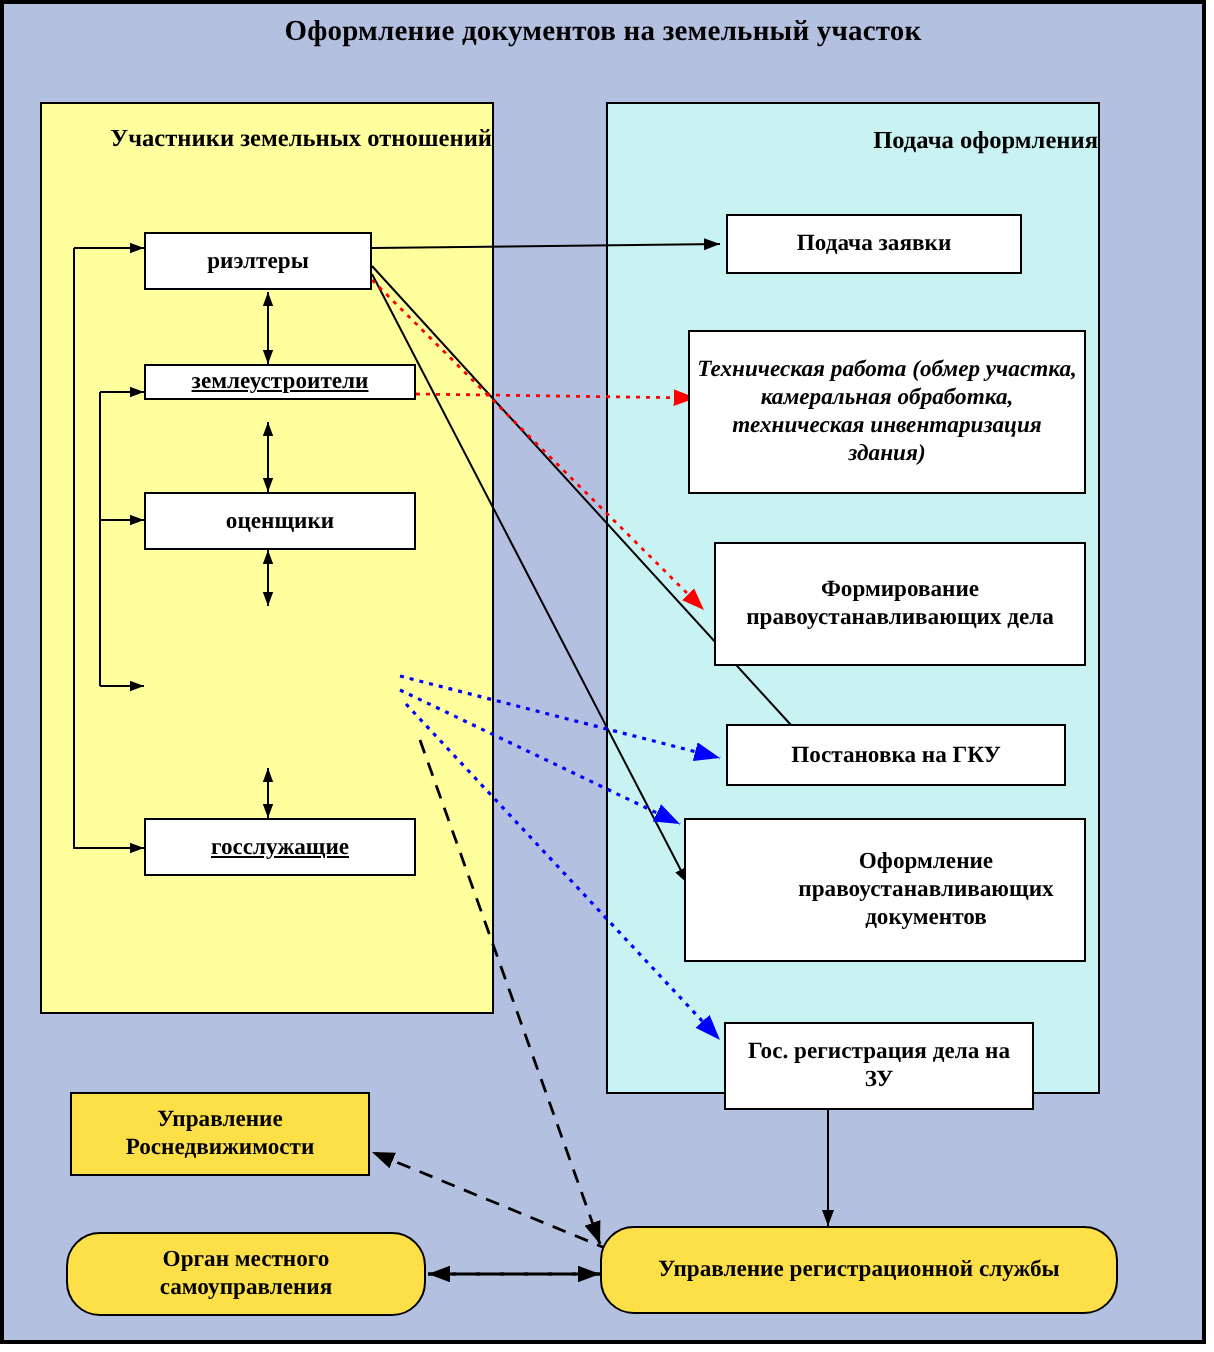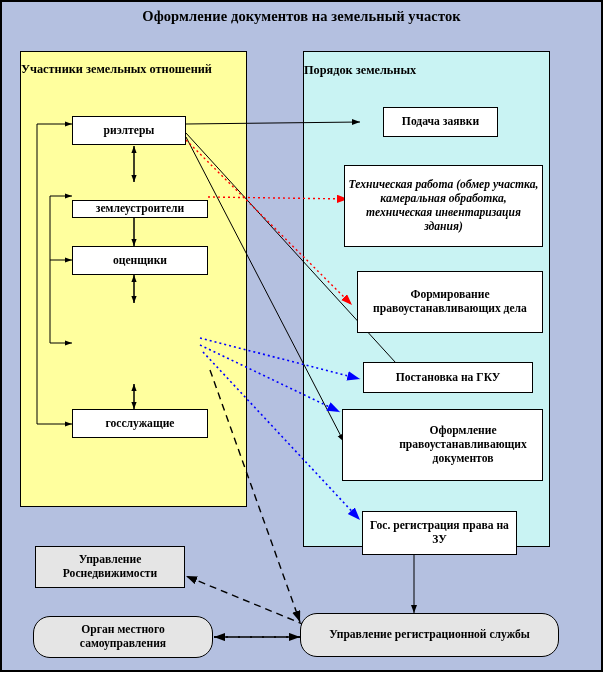--- a/index.html
+++ b/index.html
@@ -50,21 +50,21 @@
   .panel-right {
     left: 303px;
     top: 51px;
     width: 247px;
     height: 496px;
     background: #c9f3f3;
   }
   .panel-head {
     position: absolute;
     width: 100%;
-    text-align: left;
+    text-align: right;
     font-size: 12.3px;
     font-weight: bold;
     line-height: 15px;
     color: #000000;
   }
   .panel-left .panel-head { top: 10px; }
   .panel-right .panel-head { top: 11px; }
 
   .box {
     position: absolute;
@@ -75,21 +75,21 @@
     align-items: center;
     justify-content: center;
     text-align: center;
     font-size: 11.6px;
     font-weight: bold;
     line-height: 14px;
     color: #000000;
     padding: 1px 3px;
   }
   .box.green {
-    background: #e5e5e5;
+    background: #fde047;
   }
   svg.wires {
     position: absolute;
     left: 0;
     top: 0;
     width: 607px;
     height: 676px;
     pointer-events: none;
   }
 </style>
@@ -99,21 +99,21 @@
 <div id="root">
   <div class="canvas"></div>
 
   <div class="title">Оформление документов на земельный участок</div>
 
   <div class="panel panel-left">
     <div class="panel-head">Участники земельных отношений</div>
   </div>
 
   <div class="panel panel-right">
-    <div class="panel-head">Порядок земельных</div>
+    <div class="panel-head">Подача оформления</div>
   </div>
 
   <svg class="wires" viewBox="0 0 607 676">
     <defs>
       <marker id="ah-black" markerWidth="9" markerHeight="9" refX="8" refY="3" orient="auto" markerUnits="strokeWidth">
         <path d="M0,0 L8,3 L0,6 z" fill="#000000"></path>
       </marker>
       <marker id="ah-red" markerWidth="9" markerHeight="9" refX="8" refY="3" orient="auto" markerUnits="strokeWidth">
         <path d="M0,0 L8,3 L0,6 z" fill="#ff0000"></path>
       </marker>
@@ -163,47 +163,47 @@
 
     <path d="M305,625 L186,576" stroke="#000" stroke-width="1.4" stroke-dasharray="7,5" fill="none" marker-end="url(#ah-black)"></path>
 
     <path d="M300,637 L214,637" stroke="#000" stroke-width="1.4" stroke-dasharray="7,5" fill="none" marker-end="url(#ah-black)"></path>
     <path d="M214,637 L300,637" stroke="#000" stroke-width="1.4" stroke-dasharray="7,5" fill="none" marker-end="url(#ah-black)"></path>
   </svg>
 
   <div class="box" style="left:72px; top:116px; width:114px; height:29px;">
     <span>риэлтеры</span>
   </div>
-  <div class="box" style="left:72px; top:200px; width:136px; height:18px;">
+  <div class="box" style="left:72px; top:182px; width:136px; height:18px;text-decoration:underline;">
     <span>землеустроители</span>
   </div>
   <div class="box" style="left:72px; top:246px; width:136px; height:29px;">
     <span>оценщики</span>
   </div>
-  <div class="box" style="left:72px; top:409px; width:136px; height:29px;">
+  <div class="box" style="left:72px; top:409px; width:136px; height:29px;text-decoration:underline;">
     <span>госслужащие</span>
   </div>
 
-  <div class="box" style="left:363px; top:107px; width:115px; height:30px;margin-left:20px;">
+  <div class="box" style="left:363px; top:107px; width:148px; height:30px;">
     <span>Подача заявки</span>
   </div>
   <div class="box" style="left:344px; top:165px; width:199px; height:82px;font-style:italic;">
     <span>Техническая  работа (обмер участка, камеральная обработка, техническая инвентаризация здания)</span>
   </div>
   <div class="box" style="left:357px; top:271px; width:186px; height:62px;">
     <span>Формирование правоустанавливающих дела</span>
   </div>
   <div class="box" style="left:363px; top:362px; width:170px; height:31px;font-family:Liberation Serif, serif;">
     <span>Постановка на ГКУ</span>
   </div>
   <div class="box" style="left:342px; top:409px; width:201px; height:72px;padding-left:44px;">
     <span>Оформление правоустанавливающих документов</span>
   </div>
   <div class="box" style="left:362px; top:511px; width:155px; height:44px;">
-    <span>Гос. регистрация права на ЗУ</span>
+    <span>Гос. регистрация дела на ЗУ</span>
   </div>
 
   <div class="box green" style="left:35px; top:546px; width:150px; height:42px;">
     <span>Управление Роснедвижимости</span>
   </div>
   <div class="box green" style="left:33px; top:616px; width:180px; height:42px;border-radius:17px;">
     <span>Орган местного самоуправления</span>
   </div>
   <div class="box green" style="left:300px; top:613px; width:259px; height:44px;border-radius:17px;">
     <span>Управление регистрационной службы</span>

